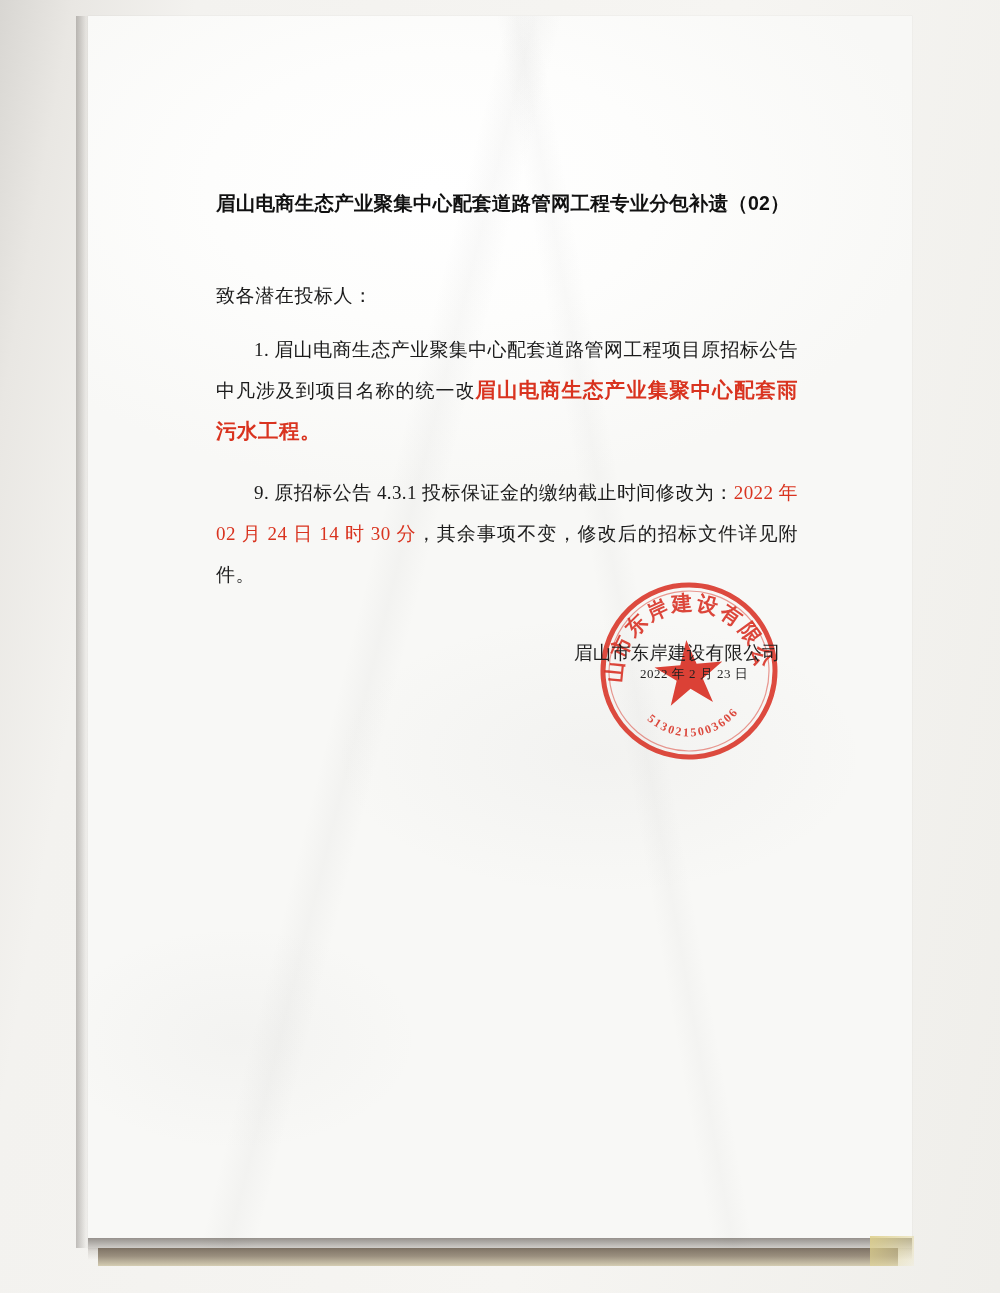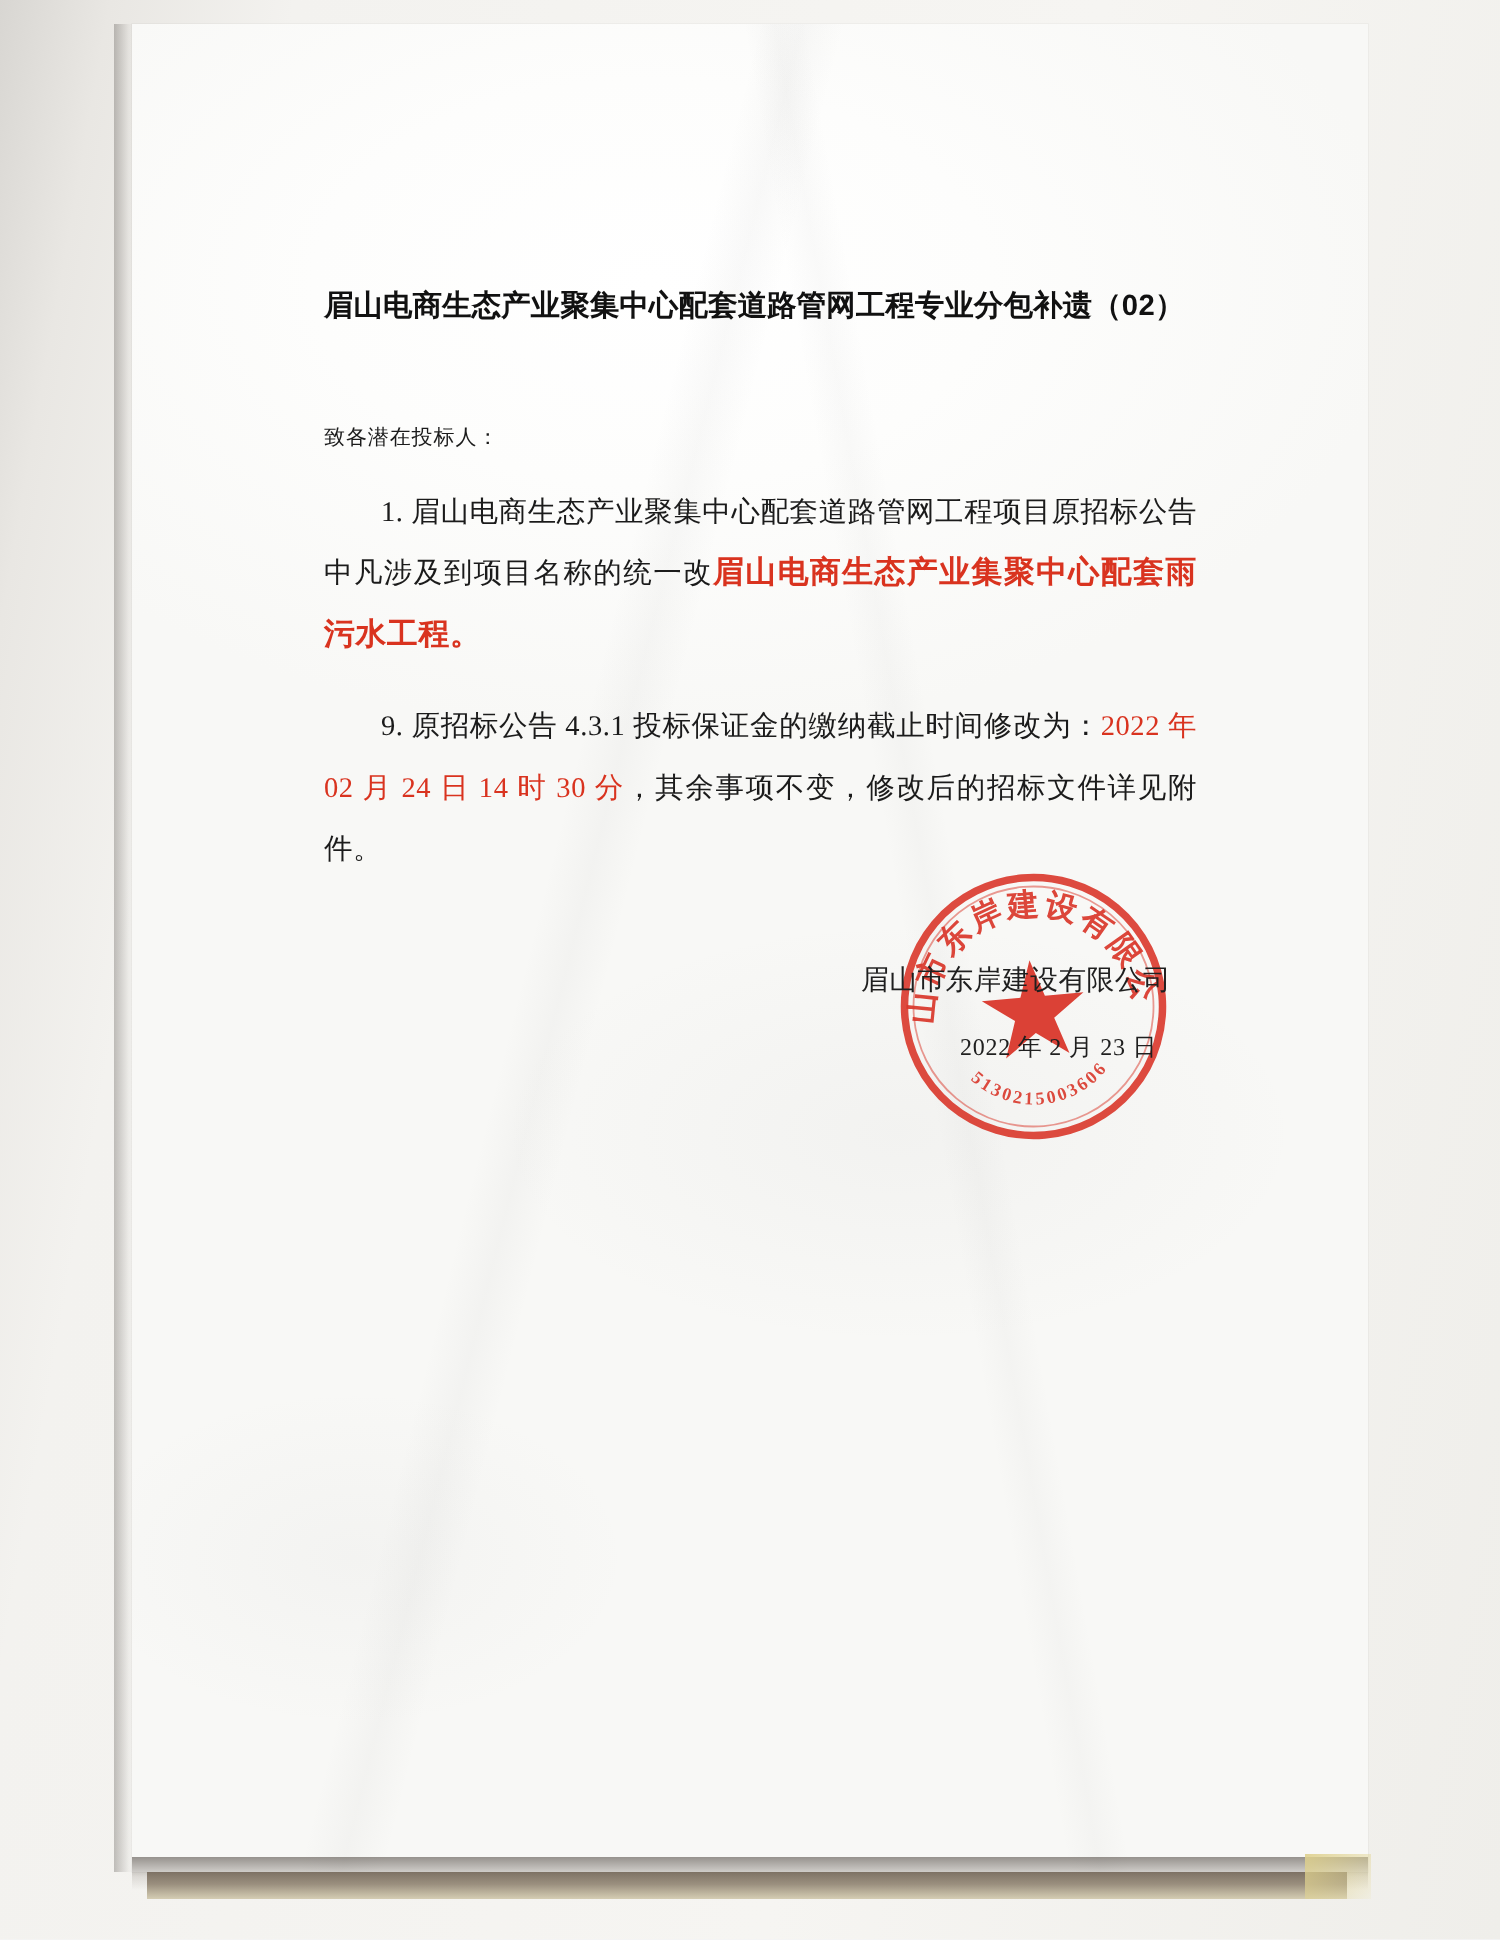--- a/index.html
+++ b/index.html
@@ -5,21 +5,21 @@
   html, body {
     margin: 0;
     padding: 0;
     background: #ffffff;
   }
   #page {
     position: relative;
     width: 1000px;
     height: 1293px;
     overflow: hidden;
-    background: #e5e5e5;
+    background: #fde047;
     font-family: "Liberation Serif", "DejaVu Serif", serif;
   }
 
   
   .scan-backdrop {
     position: absolute;
     inset: 0;
     background:
       linear-gradient(100deg, #d8d6d2 0%, #e9e7e3 6%, #f3f2ef 16%, #f6f5f2 60%, #efeeea 100%);
   }
@@ -91,21 +91,21 @@
   .doc-title {
     font-family: "Liberation Sans", "DejaVu Sans", sans-serif;
     font-weight: bold;
     font-size: 19.5px;
     letter-spacing: 0.2px;
     color: #111;
     white-space: nowrap;
   }
   .salutation {
     margin-top: 66px;
-    font-size: 14px;
+    font-size: 19px;
     letter-spacing: 0.6px;
   }
   .para {
     margin-top: 20px;
     font-size: 19px;
     line-height: 41px;
     text-align: justify;
     text-justify: inter-ideograph;
     letter-spacing: 0.4px;
   }
@@ -125,23 +125,22 @@
     position: absolute;
     left: 574px;
     top: 640px;
     width: 230px;
     text-align: left;
     font-size: 18.5px;
     color: #1f1f1f;
     letter-spacing: 0.3px;
   }
   .sign-date {
-    margin-top: 23px;
     margin-left: 66px;
-    font-size: 16px;
+    font-size: 13px;
     letter-spacing: 0.5px;
   }
 
   
   .seal {
     position: absolute;
     left: 596px;
     top: 578px;
     width: 186px;
     height: 186px;

